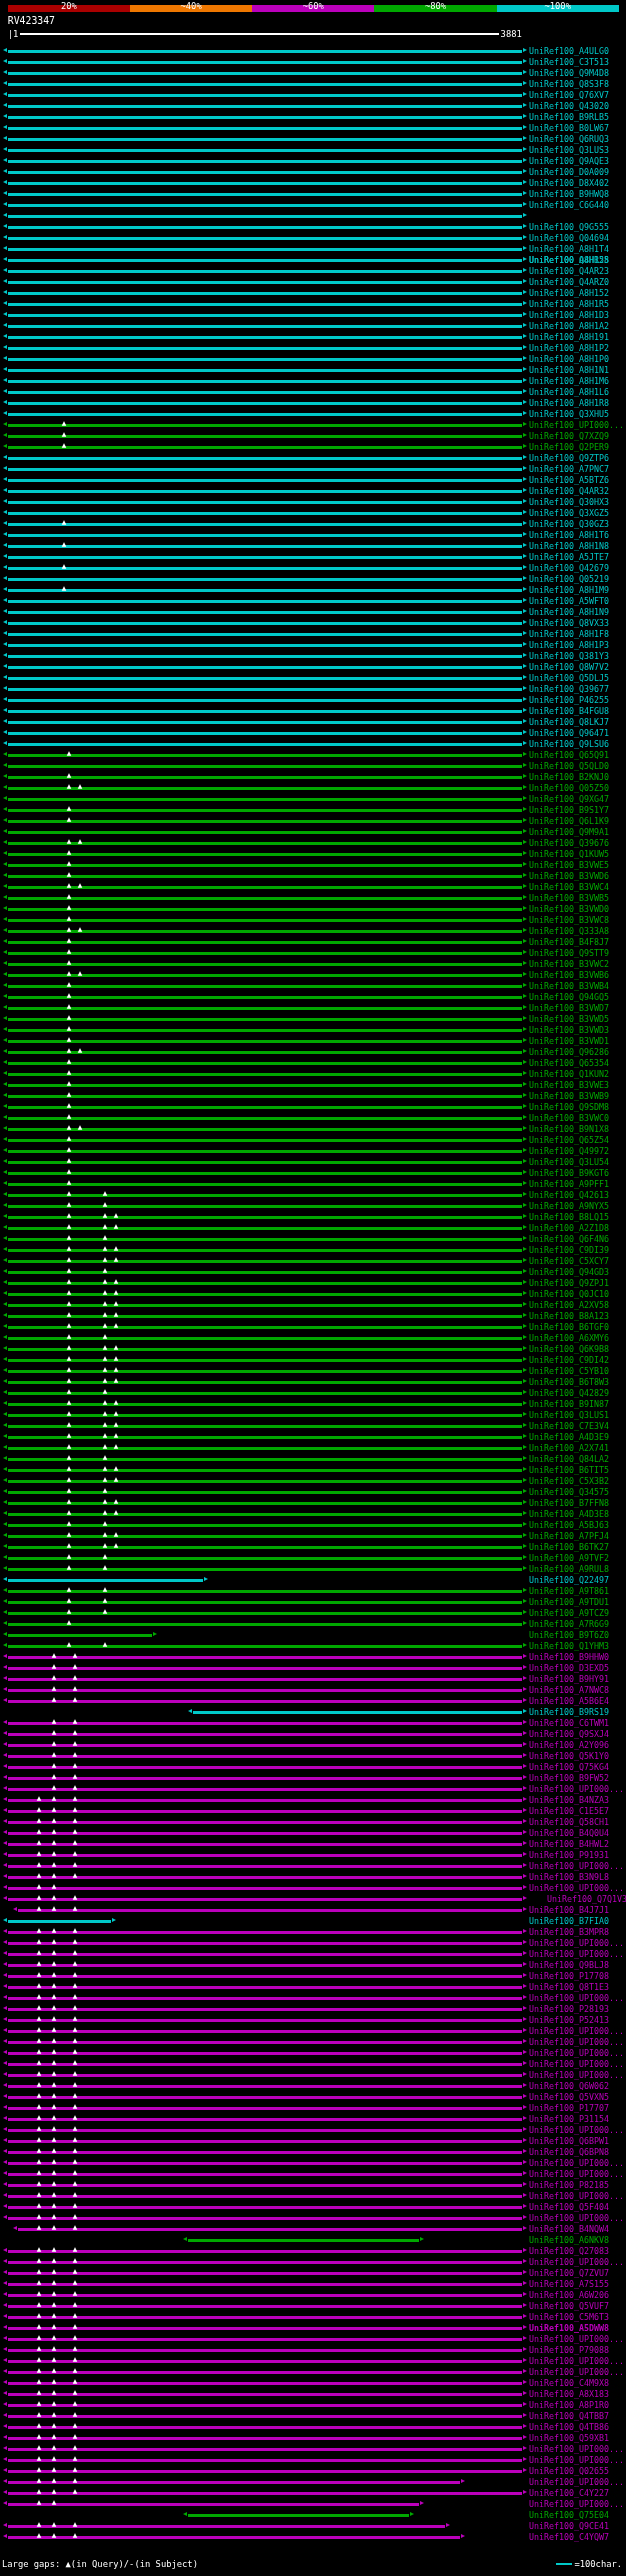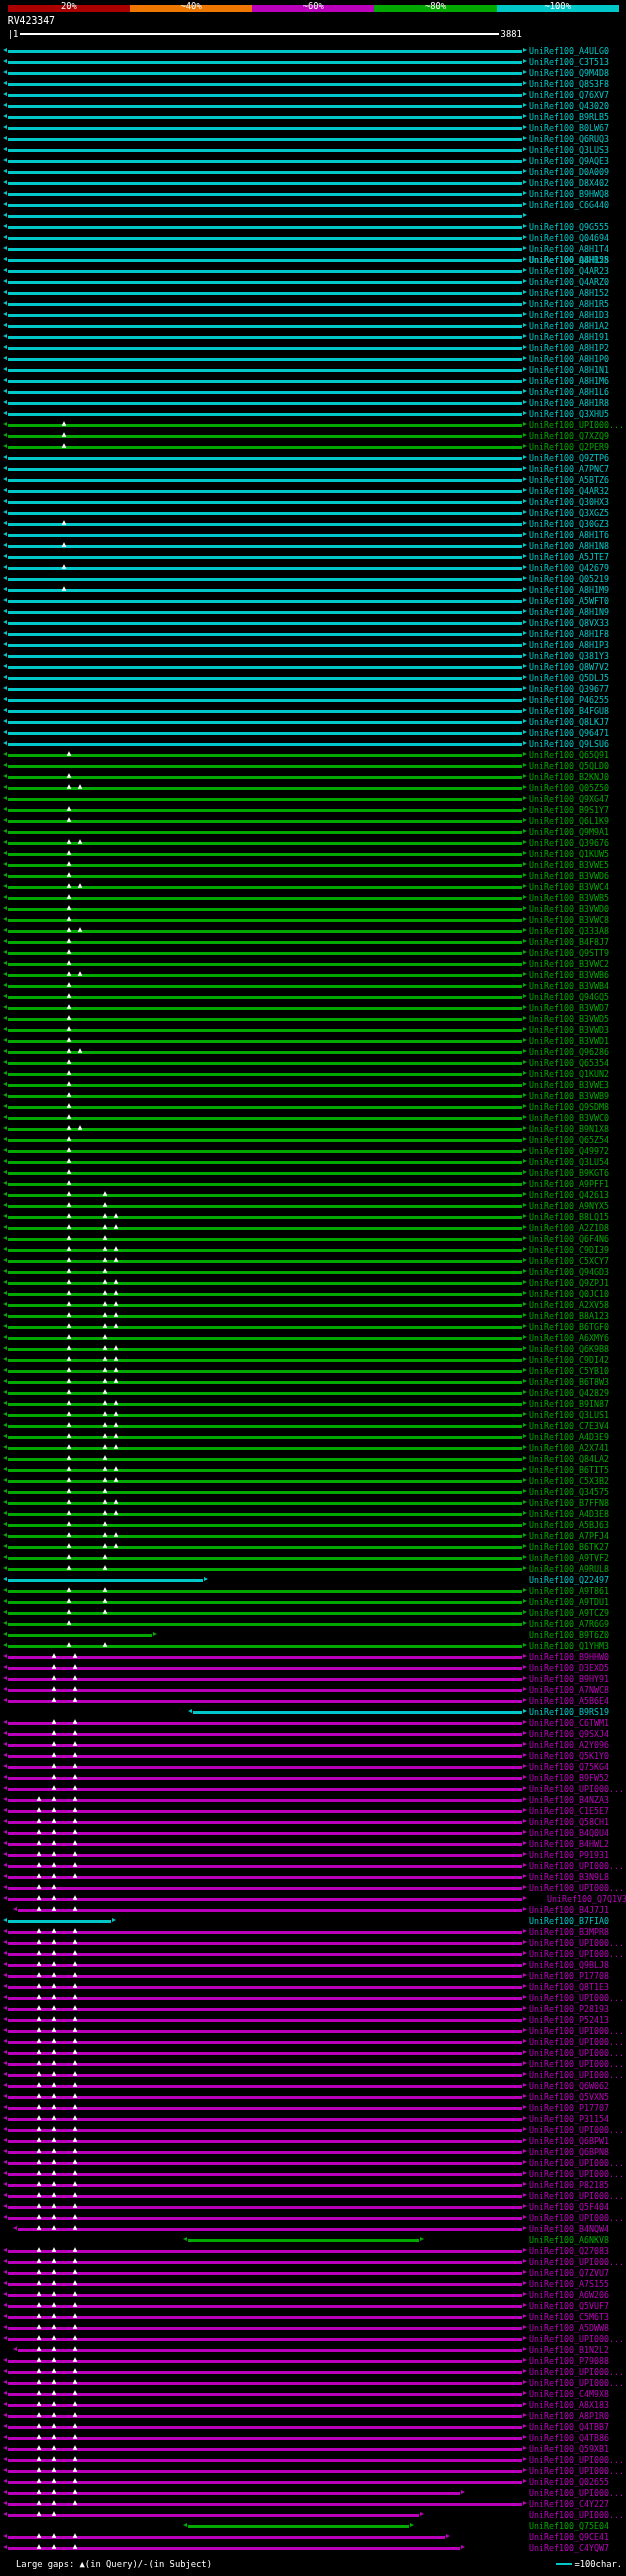--- a/index.html
+++ b/index.html
@@ -18,21 +18,21 @@
   .row{position:relative;height:11px}
   .bar{position:absolute;top:3.9px;height:2.9px}
   .bar::before{content:"";position:absolute;left:-4.9px;top:-2px;width:0;height:0;
     border-top:2.9px solid transparent;border-bottom:2.9px solid transparent;border-right:4.9px solid currentColor}
   .bar::after{content:"";position:absolute;right:-4.9px;top:-2px;width:0;height:0;
     border-top:2.9px solid transparent;border-bottom:2.9px solid transparent;border-left:4.9px solid currentColor}
   .gp{position:absolute;top:1px;color:#fff;font-size:5.9px;line-height:5.9px;transform:translateX(-50%);
       font-family:"DejaVu Sans",sans-serif;z-index:2}
   .lbl{position:absolute;left:529px;top:1px;font-size:8.3px;line-height:9.8px;white-space:nowrap}
   .legend{position:absolute;left:0;top:2557px;width:626px;height:15.7px;color:#fff;font-size:8.8px}
-  .lg-left{position:absolute;left:16px;top:2px}
+  .lg-left{position:absolute;left:2px;top:2px}
   .lg-right{position:absolute;right:3.9px;top:2px;display:flex;align-items:center;gap:2.9px}
   .scline{display:inline-block;width:15.7px;height:2px}
 </style>
 </head>
 <body>
 
 <div id="canvas">
 
   <div class="key">
     <div class="ksegs" id="ksegs">
@@ -1201,35 +1201,28 @@
         <span class="gp" style="left: 39px;">▲</span>
         <span class="gp" style="left: 54px;">▲</span>
         <span class="gp" style="left: 75px;">▲</span>
         <span class="lbl" style="color: rgb(187, 0, 187);">UniRef100_C5M6T3</span>
       </div>
       <div class="row">
         <div class="bar" style="left: 7.8px; width: 514px; background: rgb(187, 0, 187); color: rgb(187, 0, 187);"></div>
         <span class="gp" style="left: 39px;">▲</span>
         <span class="gp" style="left: 54px;">▲</span>
         <span class="gp" style="left: 75px;">▲</span>
-        <span class="lbl" style="color: rgb(187, 0, 187);">UniRef100_A5DWW8</span>
-      </div>
-      <div class="row">
-        <div class="bar" style="left: 7.8px; width: 514px; background: rgb(187, 0, 187); color: rgb(187, 0, 187);"></div>
-        <span class="gp" style="left: 39px;">▲</span>
-        <span class="gp" style="left: 54px;">▲</span>
-        <span class="gp" style="left: 75px;">▲</span>
-        <span class="lbl" style="color: rgb(187, 0, 187);">UniRef100_UPI000...</span>
-      </div>
-      <div class="row">
-        <div class="bar" style="left: 18px; width: 504px; background: rgb(187, 0, 187); color: rgb(187, 0, 187);"></div>
-        <span class="gp" style="left: 39px;">▲</span>
-        <span class="gp" style="left: 54px;">▲</span>
-        <span class="gp" style="left: 75px;">▲</span>
-        <span class="lbl" style="color: rgb(187, 0, 187);">UniRef100_B1N2L2</span>
+        <span class="lbl" style="color: rgb(187, 0, 187); font-weight: bold;">UniRef100_A5DWW8</span>
+      </div>
+      <div class="row">
+        <div class="bar" style="left: 7.8px; width: 514px; background: rgb(187, 0, 187); color: rgb(187, 0, 187);"></div>
+        <span class="gp" style="left: 39px;">▲</span>
+        <span class="gp" style="left: 54px;">▲</span>
+        <span class="gp" style="left: 75px;">▲</span>
+        <span class="lbl" style="color: rgb(187, 0, 187);">UniRef100_UPI000...</span>
       </div>
       <div class="row">
         <div class="bar" style="left: 7.8px; width: 514px; background: rgb(187, 0, 187); color: rgb(187, 0, 187);"></div>
         <span class="gp" style="left: 39px;">▲</span>
         <span class="gp" style="left: 54px;">▲</span>
         <span class="gp" style="left: 75px;">▲</span>
         <span class="lbl" style="color: rgb(187, 0, 187);">UniRef100_P79088</span>
       </div>
       <div class="row">
         <div class="bar" style="left: 7.8px; width: 514px; background: rgb(187, 0, 187); color: rgb(187, 0, 187);"></div>

